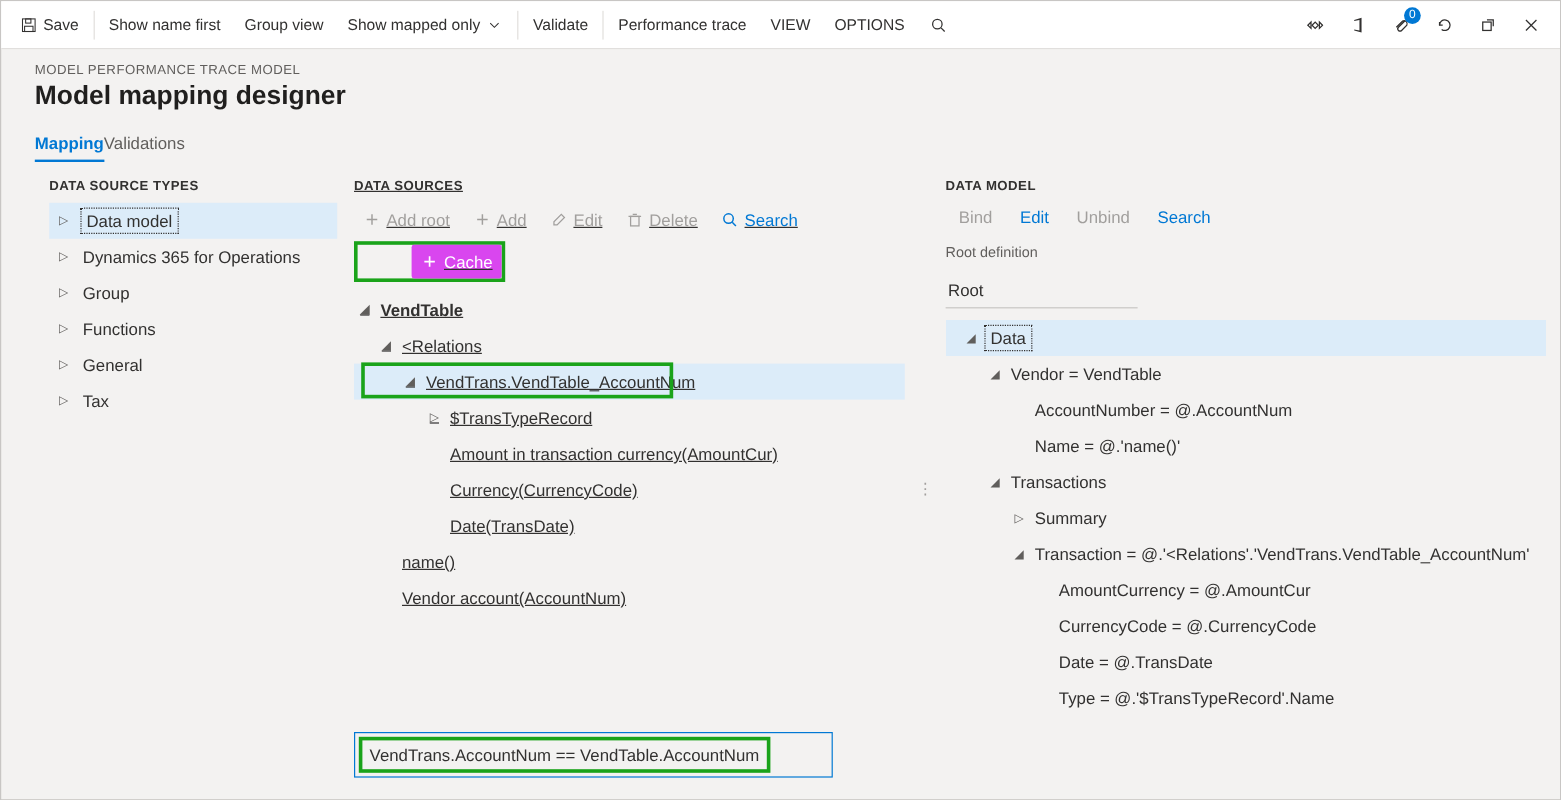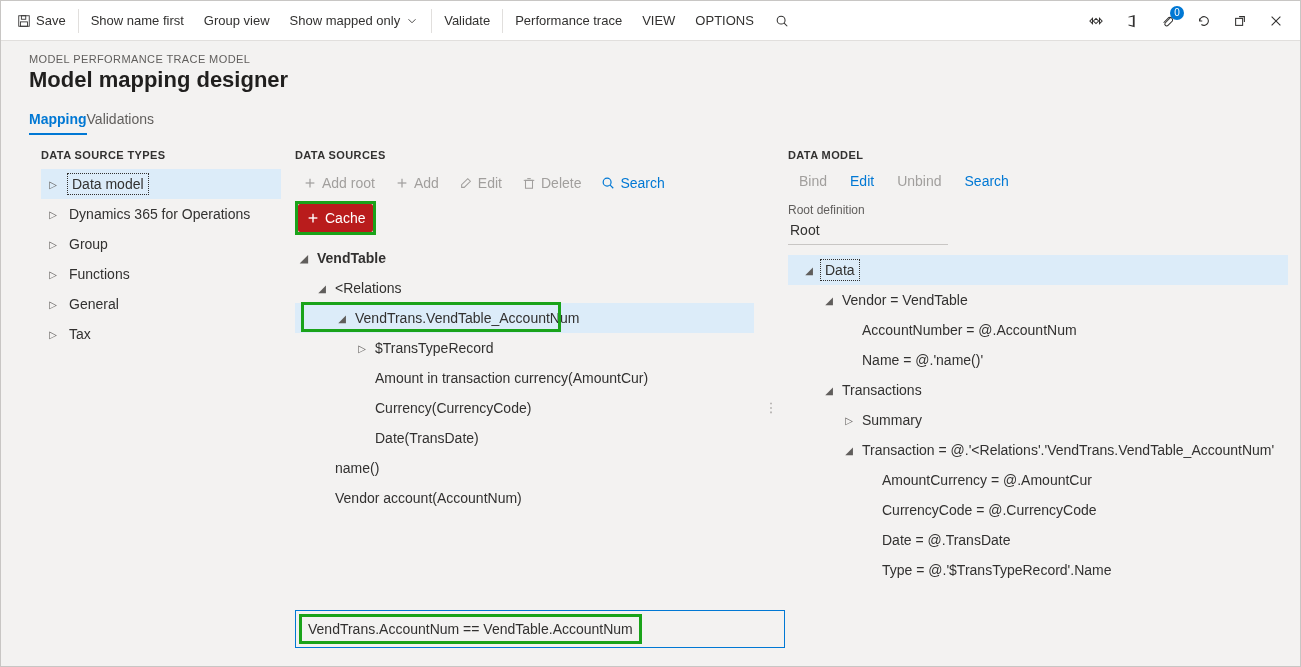--- a/index.html
+++ b/index.html
@@ -18,51 +18,51 @@
   .pagehead { padding:12px 28px 0 28px; }
   .overtitle { font-size:11px; letter-spacing:0.4px; color:#605e5c; text-transform:uppercase; }
   .title { font-size:22px; font-weight:600; margin-top:2px; color:#201f1e;}
   .tabs { margin-top:14px; display:flex; border-bottom:0;}
   .tab { padding:4px 0 6px 0; cursor:pointer; color:#605e5c; font-size:14px;}
   .tab.active { color:#0078d4; font-weight:600; border-bottom:2px solid #0078d4; }
   
   .body { flex:1; display:flex; padding:14px 12px 0 40px; gap:14px; min-height:0;}
   .panel-label { font-size:11px; font-weight:600; letter-spacing:0.4px; color:#323130; margin-bottom:8px;}
   .col-dst { width:240px; flex:none;}
-  .col-ds  { flex:1; min-width:0; display:flex; flex-direction:column;}
+  .col-ds  { flex:1; min-width:0; display:flex; flex-direction:column;text-decoration:underline;}
   .col-dm  { width:500px; flex:none; display:flex; flex-direction:column; min-width:0;}
   .gripper { width:6px; flex:none; align-self:stretch; cursor:col-resize; display:flex; align-items:center; justify-content:center; color:#a19f9d; }
   
   .tree { font-size:14px; color:#323130;}
   .tree .row { display:flex; align-items:center; height:30px; padding-left:6px; cursor:pointer; gap:10px;}
   .tree .row.selected .lbl, .tree .row.selected { background:#dcecf9;}
   .tree .row .arrow { width:12px; color:#605e5c; font-size:10px; text-align:center;}
   .tree .row.selected .lbl { outline:1px dotted #323130; outline-offset:1px; padding:1px 3px;}
   
   .ds-toolbar { display:flex; align-items:flex-end; gap:4px; margin-bottom:8px; flex-wrap:wrap;}
   .ds-toolbar .tbtn { display:flex; align-items:center; gap:5px; padding:6px 8px; color:#a19f9d; cursor:default; font-size:14px; border-radius:2px;}
   .ds-toolbar .tbtn.enabled { color:#0078d4; cursor:pointer;}
-  .ds-toolbar .tbtn.primary { background:#b91c1c; color:#fff; cursor:pointer;}
+  .ds-toolbar .tbtn.primary { background:#d946ef; color:#fff; cursor:pointer;margin-left:45px;}
   .ds-toolbar .tbtn svg { width:14px; height:14px;}
   .highlight-box { border:3px solid #1aa31a; padding:0; display:inline-flex;}
   .dstree .node { display:flex; align-items:center; height:30px; font-size:14px;}
   .dstree .arrow { width:14px; text-align:center; color:#605e5c; font-size:10px; display:inline-block;}
   .dstree .node.l0 { padding-left:2px; font-weight:600;}
   .dstree .node.l1 { padding-left:20px;}
   .dstree .node.l2 { padding-left:40px;}
   .dstree .node.l3 { padding-left:60px;}
   .dstree .node.selected { background:#dcecf9;}
   .ds-bottom { margin-top:auto; padding-bottom:18px;}
-  .focus-box { border:1px solid #0078d4; padding:3px; width:490px;}
+  .focus-box { border:1px solid #0078d4; padding:3px; width:399px;}
   .formula { font-size:14px; padding:4px 6px;}
   
   .dm-toolbar { display:flex; gap:6px; align-items:center; margin-bottom:10px;}
   .dm-toolbar .tbtn { color:#a19f9d; display:flex; align-items:center; gap:5px; padding:4px 6px; font-size:14px;}
   .dm-toolbar .tbtn.enabled { color:#0078d4; cursor:pointer;}
-  .dm-sub { font-size:12px; color:#605e5c; margin-bottom:2px;}
+  .dm-sub { font-size:12px; color:#605e5c; margin-bottom:14px;}
   .dm-root { font-size:14px; padding:3px 0 6px 2px; border-bottom:1px solid #c8c6c4; width:160px; margin-bottom:10px;}
   .dmtree .node { display:flex; align-items:center; min-height:30px; font-size:14px; white-space:nowrap;}
   .dmtree .arrow { width:14px; text-align:center; color:#605e5c; font-size:10px; display:inline-block;}
   .dmtree .node.l0 { padding-left:14px;}
   .dmtree .node.l1 { padding-left:34px;}
   .dmtree .node.l2 { padding-left:54px;}
   .dmtree .node.l3 { padding-left:74px;}
   .dmtree .node.selected { background:#dcecf9;}
   .dmtree .node.selected .lbl { outline:1px dotted #323130; outline-offset:1px; padding:1px 3px;}
   .dm-scroll { overflow:auto; max-width:100%; padding-bottom:8px;}

